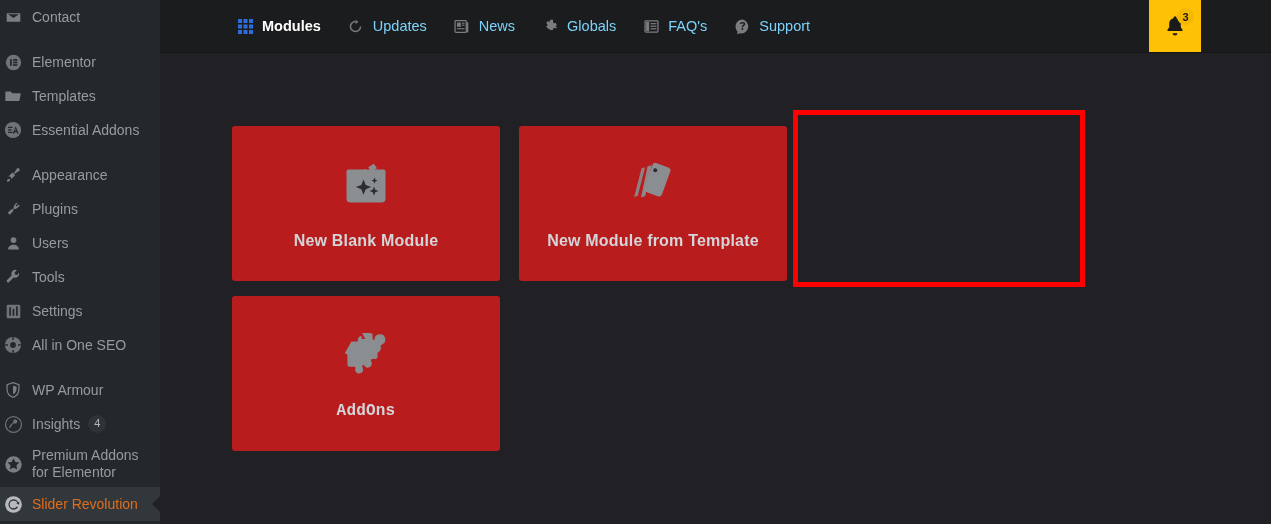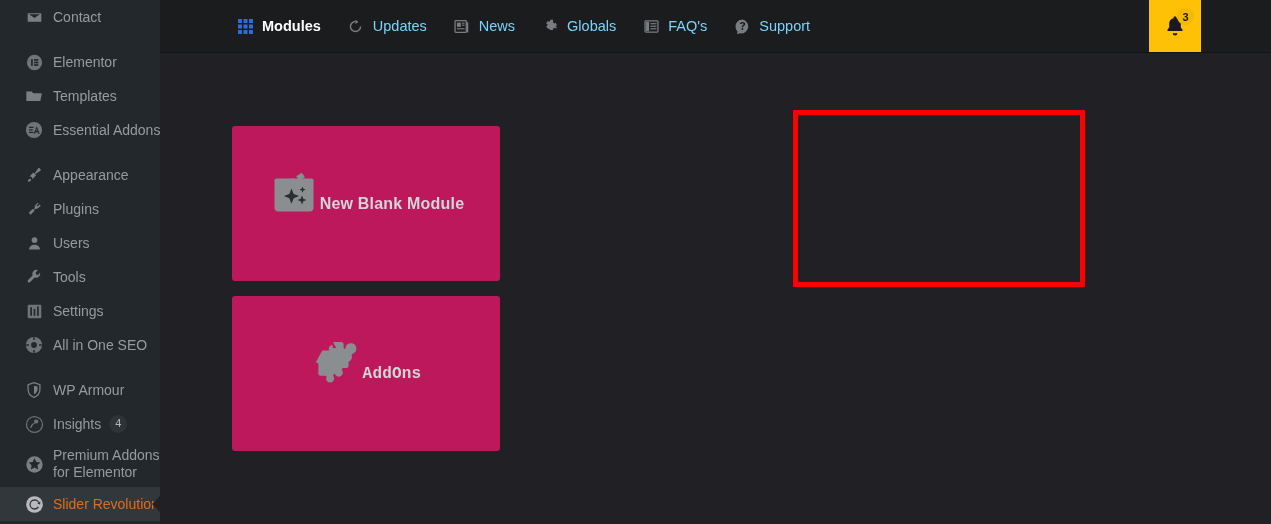--- a/index.html
+++ b/index.html
@@ -24,21 +24,21 @@
     left: 0; top: 0;
     width: 160px; height: 524px;
     background: #23282d;
     overflow: hidden;
   }
   .side-item {
     position: relative;
     display: flex;
     align-items: center;
     height: 34px;
-    padding-left: 24px;
+    padding-left: 3px;
     box-sizing: border-box;
     color: #a7aaad;
     font-size: 14px;
     line-height: 1.2;
     white-space: nowrap;
   }
   .side-item .si-icon {
     width: 20px; height: 20px;
     margin-right: 9px;
     flex: 0 0 20px;
@@ -153,23 +153,24 @@
 
   
   #content {
     position: absolute;
     left: 160px; top: 53px;
     width: 1111px; height: 471px;
     background: #212024;
   }
   .card {
     position: absolute;
-    background: #be185d;
+    background: #b91c1c;
     border-radius: 3px;
     display: flex;
+    flex-direction: column;
     align-items: center;
     justify-content: center;
   }
   .card .card-icon {
     width: 52px; height: 52px;
     display: flex;
     align-items: center;
     justify-content: center;
     margin-bottom: 22px;
   }
@@ -455,20 +456,31 @@
           <g fill="#2b2d31">
             <path d="M22.5 20.5l2.2 5.4 5.4 2.2-5.4 2.2-2.2 5.4-2.2-5.4-5.4-2.2 5.4-2.2 2.2-5.4z"></path>
             <path d="M33 27.5l1.3 3.2 3.2 1.3-3.2 1.3-1.3 3.2-1.3-3.2-3.2-1.3 3.2-1.3 1.3-3.2z"></path>
             <path d="M33.5 18.5l.9 2.2 2.2.9-2.2.9-.9 2.2-.9-2.2-2.2-.9 2.2-.9.9-2.2z"></path>
           </g>
         </svg>
       </span>
       <span class="card-label">New Blank Module</span>
     </div>
 
+    <div class="card" id="card-template">
+      <span class="card-icon">
+        <svg width="50" height="50" viewBox="0 0 50 50" fill="#8b8e91">
+          <path d="M13.5 9.5l3.6-1.3-7.3 28.5-3.6 1.3 7.3-28.5z" opacity=".9"></path>
+          <path d="M19.5 7.5l4.2-1.5-6.5 31-4.2 1.5 6.5-31z" opacity=".95"></path>
+          <path d="M28.8 4.2l11.4 4.2a3.4 3.4 0 012 4.4l-8.2 22.4a3.4 3.4 0 01-4.4 2l-11.4-4.2a3.4 3.4 0 01-2-4.4l8.2-22.4a3.4 3.4 0 014.4-2z"></path>
+          <circle cx="27.2" cy="11.2" r="2" fill="#2b2d31"></circle>
+        </svg>
+      </span>
+      <span class="card-label">New Module from Template</span>
+    </div>
 
 
     <div class="card" id="card-addons">
       <span class="card-icon">
         <svg width="48" height="48" viewBox="0 0 48 48" fill="#8b8e91">
           <path d="M20 3h8a2.6 2.6 0 012.6 2.6v2.9c0 1 1 1.6 1.9 1.2a5.4 5.4 0 117.2 5 1.5 1.5 0 00-1 1.4v2.8A2.6 2.6 0 0136.1 21h-2.9c-1 0-1.6 1-1.2 1.9a5.4 5.4 0 11-5-7.2"></path>
           <path d="M9.4 11.5h11.2a2 2 0 012 2v4.1c0 1.5 1.6 2.4 2.9 1.7a4 4 0 114 6.9 2 2 0 00-1 1.7v4.6a2 2 0 01-2 2h-4.3c-1.5 0-2.4 1.7-1.6 3a4 4 0 11-7 .2 2 2 0 00-1.7-1h-4.5a2 2 0 01-2-2V25.4c0-1.5-1.6-2.4-2.9-1.7"></path>
           <path d="M18.6 9.4h8.8a2.1 2.1 0 012.1 2.1v3.2c0 1.2 1.3 1.9 2.3 1.3a4.3 4.3 0 114.3 7.4 1.6 1.6 0 00-.8 1.4v3.6a2.1 2.1 0 01-2.1 2.1h-3.4c-1.2 0-1.9 1.3-1.3 2.3a4.3 4.3 0 11-7.4 4.3 1.6 1.6 0 00-1.4-.8h-3.6a2.1 2.1 0 01-2.1-2.1v-3.4c0-1.2-1.3-1.9-2.3-1.3a4.3 4.3 0 11-4.3-7.4 1.6 1.6 0 00.8-1.4v-3.6a2.1 2.1 0 012.1-2.1h3.4c1.2 0 1.9-1.3 1.3-2.3a4.3 4.3 0 013.6-6.5z" transform="translate(2,0) scale(0.95)"></path>
         </svg>
       </span>

